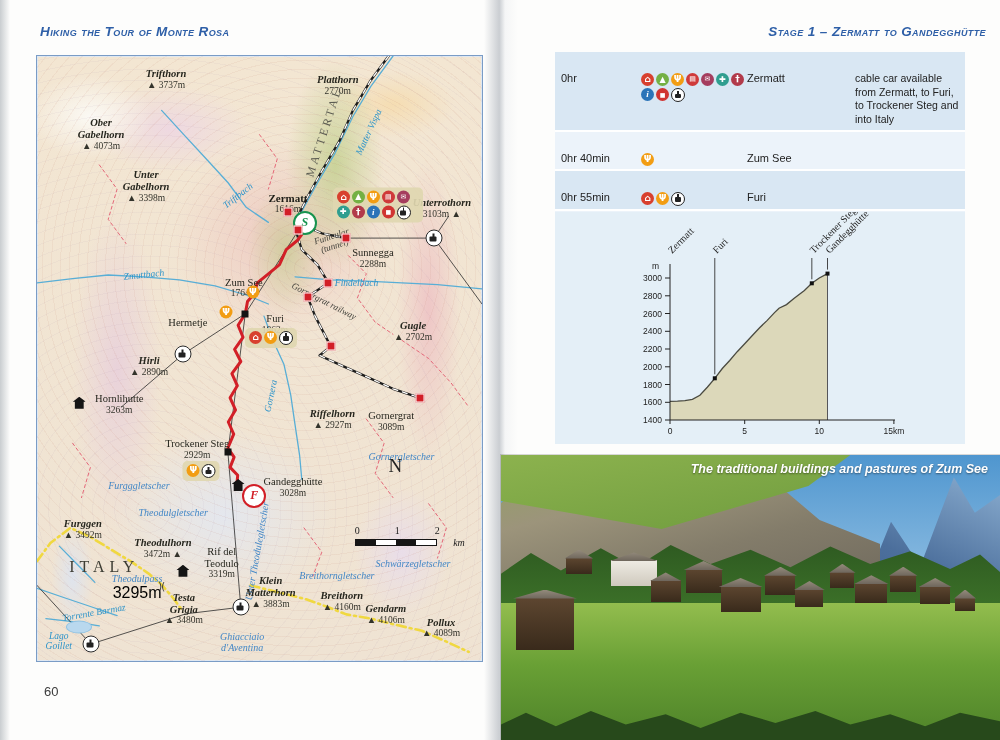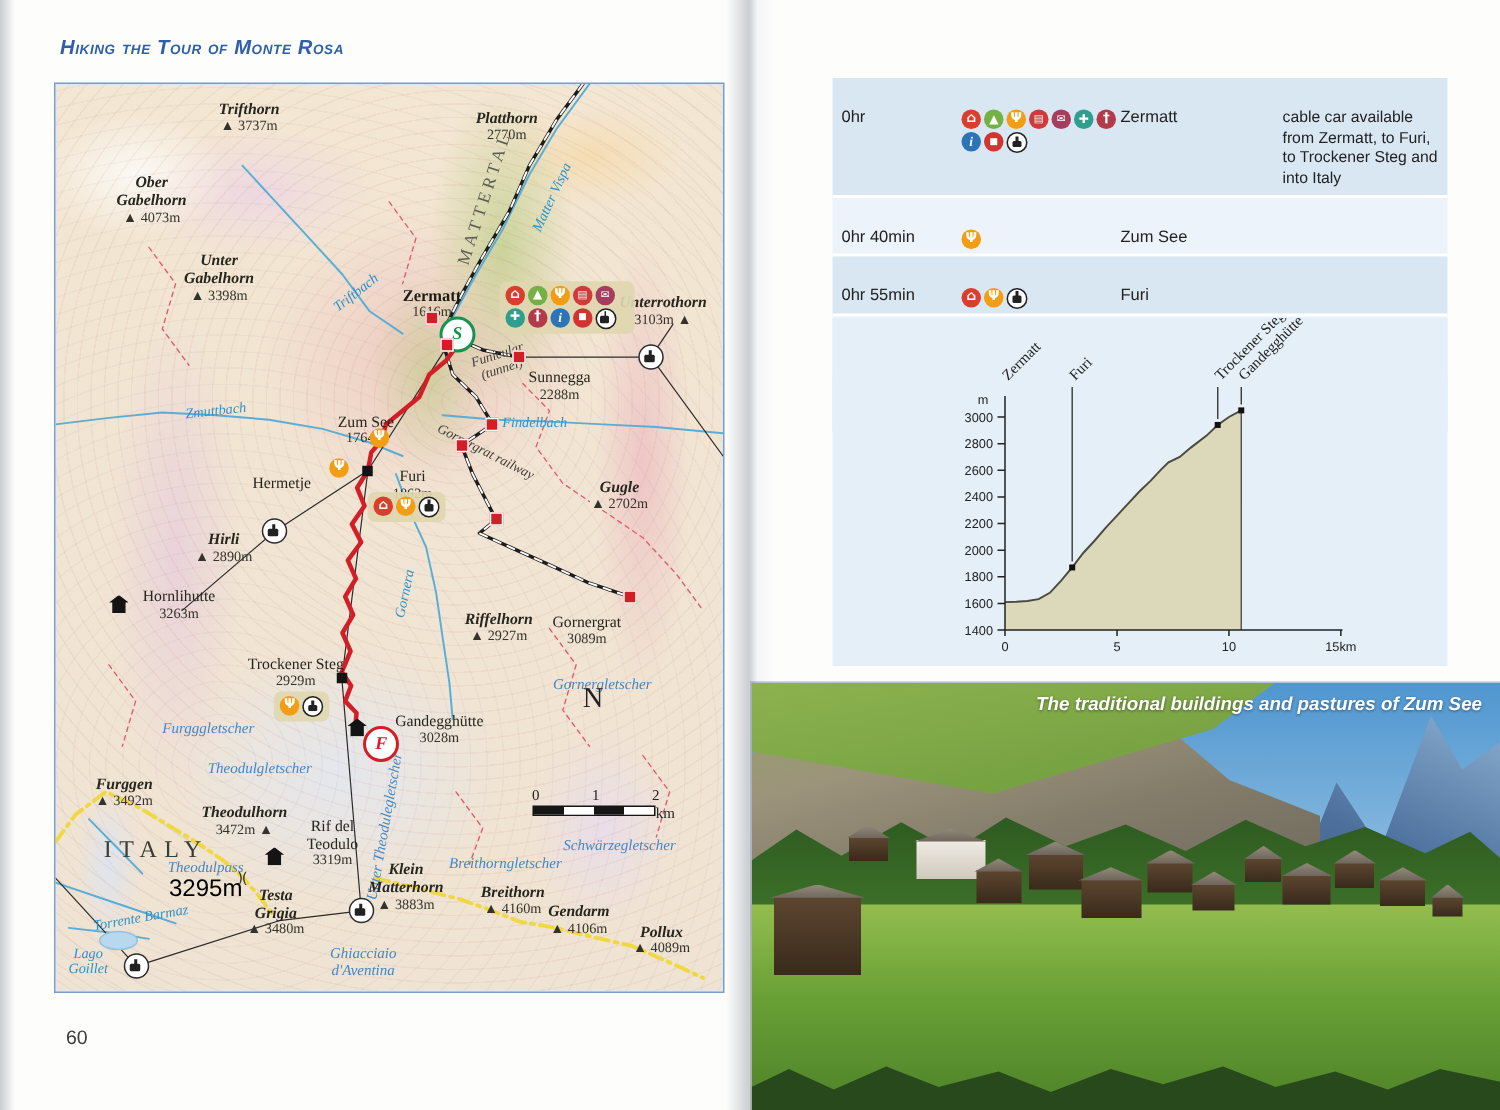--- a/index.html
+++ b/index.html
@@ -78,21 +78,21 @@
       clip-path:polygon(100% 0,100% 68%,0 100%);}
   .carrow::after{content:'';position:absolute;right:0;top:0;width:13px;height:100%;background:#fbfbf8;
       box-shadow:inset 0 0 0 1.5px #151515;clip-path:polygon(0 0,0 68%,100% 100%);}
   .scalebar{position:absolute;left:71.5%;top:77.5%;z-index:3;font-family:"Liberation Serif",serif;
       font-size:10px;color:#222;}
   .sb-labels{position:relative;width:84px;height:12px;}
   .sb-labels span{position:absolute;transform:translateX(-50%);}
   .sb-labels span:nth-child(1){left:2px;}
   .sb-labels span:nth-child(2){left:42px;}
   .sb-labels span:nth-child(3){left:82px;}
-  .sb-row{display:flex;gap:0;}
+  .sb-row{display:flex;align-items:center;gap:16px;font-style:italic;}
   .sb-bar{display:flex;border:1px solid #151515;height:5px;}
   .sb-bar i{width:20px;height:5px;display:block;}
   .sb-bar i:nth-child(odd){background:#151515;}
   .sb-bar i:nth-child(even){background:#fff;}
 
   
   .fic{display:inline-flex;align-items:center;justify-content:center;width:13px;height:13px;
       border-radius:50%;color:#fff;font-size:8px;font-weight:bold;line-height:1;
       font-family:"DejaVu Sans",sans-serif;position:relative;flex:0 0 auto;}
   .fic-accommodation{background:#d8402e;font-size:9px;}
@@ -161,20 +161,21 @@
 </head>
 <body>
 
 <div class="spread">
   <div class="page page-left"></div>
   <div class="page page-right"></div>
   <div class="edge-left"></div>
   <div class="gutter"></div>
 
   <div class="hdr hdr-left">Hiking the Tour of Monte Rosa</div>
+  <div class="hdr hdr-right">Stage 1 – Zermatt to Gandegghütte</div>
 
   <div class="map" id="map">
     <svg id="map-svg" viewBox="0 0 445 605" preserveAspectRatio="none">
         <polyline points="356.0,0.0 333.8,30.3 315.9,60.5 298.2,96.8 280.4,127.0 267.0,151.3 260.8,163.3" fill="none" stroke="#58aed6" stroke-width="1.3" stroke-linejoin="round" stroke-linecap="round"></polyline>
         <polyline points="124.6,54.4 146.8,78.6 169.1,102.8 191.3,127.0 209.2,151.3 231.4,166.4" fill="none" stroke="#58aed6" stroke-width="1.3" stroke-linejoin="round" stroke-linecap="round"></polyline>
         <polyline points="0.0,226.9 35.6,222.6 71.2,219.0 106.8,220.8 142.4,223.8 178.0,229.9 209.2,239.0 231.4,248.0" fill="none" stroke="#58aed6" stroke-width="1.3" stroke-linejoin="round" stroke-linecap="round"></polyline>
         <polyline points="258.1,220.8 293.7,223.8 329.3,225.1 364.9,226.9 400.5,228.7 445.0,232.9" fill="none" stroke="#58aed6" stroke-width="1.3" stroke-linejoin="round" stroke-linecap="round"></polyline>
         <polyline points="227.0,260.1 235.9,284.3 247.0,308.6 253.7,338.8 258.1,369.1 262.6,399.3 264.8,423.5" fill="none" stroke="#58aed6" stroke-width="1.3" stroke-linejoin="round" stroke-linecap="round"></polyline>
         <polyline points="0.0,532.4 26.7,541.5 53.4,550.5 80.1,559.6" fill="none" stroke="#58aed6" stroke-width="1.3" stroke-linejoin="round" stroke-linecap="round"></polyline>
         <polyline points="8.9,562.6 35.6,565.7 62.3,569.9" fill="none" stroke="#58aed6" stroke-width="1.3" stroke-linejoin="round" stroke-linecap="round"></polyline>

